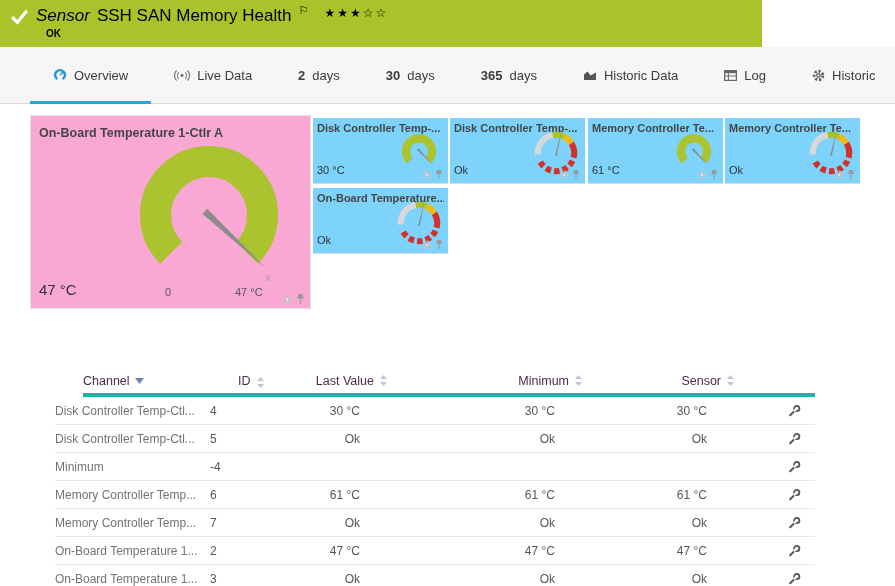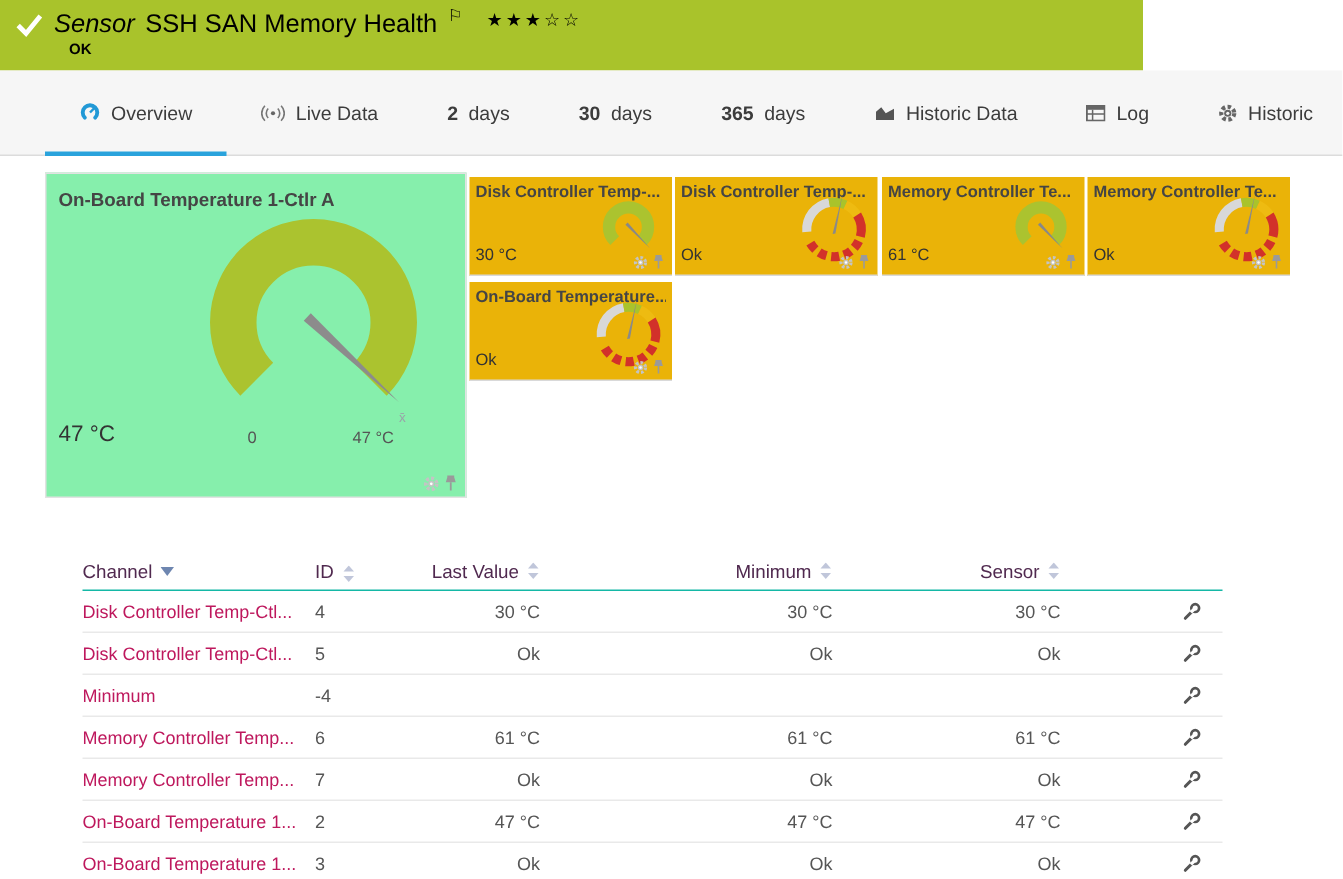--- a/index.html
+++ b/index.html
@@ -20,40 +20,40 @@
   
   .tabbar{position:absolute;left:0;top:47px;width:895px;height:57px;background:#f6f6f6;
     border-bottom:1px solid #dcdcdc;display:flex;align-items:stretch;padding-left:30px;box-sizing:border-box;}
   .tab{display:flex;align-items:center;gap:7px;padding:0 23px;font-size:13px;color:#3c3c3c;
     position:relative;cursor:pointer;white-space:nowrap;}
   .tab strong{font-weight:bold;}
   .tab.active::after{content:"";position:absolute;left:0;right:0;bottom:-1px;height:3px;background:#2aa3dc;}
   .ticon{display:inline-flex;}
   
   .dash{position:absolute;left:0;top:104px;width:895px;height:256px;background:#fff;}
-  .panel-large{position:absolute;left:30px;top:11px;width:281px;height:217px;background:#86efac;
+  .panel-large{position:absolute;left:30px;top:11px;width:281px;height:194px;background:#f9a8d4;
     border:1px solid #e2e2e2;box-sizing:border-box;}
   .pl-title{position:absolute;left:8px;top:10px;font-size:12.5px;font-weight:bold;color:#454545;}
   .pl-svg{position:absolute;left:70px;top:14px;width:210px;height:160px;}
   .lbl-min{position:absolute;left:134px;top:170px;font-size:11px;color:#555;}
   .lbl-max{position:absolute;left:204px;top:170px;font-size:11px;color:#555;}
   .big-value{position:absolute;left:8px;top:165px;font-size:15px;color:#333;}
   .panel-icons{position:absolute;right:5px;bottom:3px;display:flex;gap:3px;align-items:center;}
-  .panel-small{position:absolute;width:135px;height:66px;background:#eab308;border-bottom:1px solid #d9d9d9;box-sizing:border-box;}
+  .panel-small{position:absolute;width:135px;height:66px;background:#7dd3fc;border-bottom:1px solid #d9d9d9;box-sizing:border-box;}
   .ps1{left:313px;top:14px;} .ps2{left:450px;top:14px;} .ps3{left:588px;top:14px;}
   .ps4{left:725px;top:14px;} .ps5{left:313px;top:84px;}
   .sp-title{position:absolute;left:4px;top:4px;width:127px;font-size:11px;font-weight:bold;color:#454545;
     white-space:nowrap;overflow:hidden;}
   .sg{position:absolute;right:3px;top:9px;width:52px;height:52px;}
   .sp-value{position:absolute;left:4px;bottom:7px;font-size:11px;color:#333;}
   
   .channels{position:absolute;left:55px;top:368px;width:760px;}
   .trow{display:flex;align-items:center;height:27px;border-bottom:1px solid #e9e9e9;font-size:12px;color:#555;}
-  .thead{height:25px;border-bottom:1px solid #14b8a6;color:#50294f;font-size:12.5px;}
-  .c-ch{width:155px;color:#be185d;white-space:nowrap;overflow:hidden;}
+  .thead{height:25px;border-bottom:4px solid #14b8a6;color:#50294f;font-size:12.5px;margin-left:28px;}
+  .c-ch{width:155px;color:#737373;white-space:nowrap;overflow:hidden;}
   .thead .c-ch{color:#50294f;display:flex;align-items:center;gap:5px;}
   .c-id{width:70px;display:flex;align-items:flex-end;gap:5px;}
   .c-last{width:80px;text-align:right;}
   .c-min{width:195px;text-align:right;}
   .c-max{width:152px;text-align:right;}
   .thead .c-last,.thead .c-min,.thead .c-max{display:flex;align-items:center;justify-content:flex-end;gap:5px;}
   .c-edit{flex:1;display:flex;justify-content:flex-end;padding-right:14px;}
   .wrench{cursor:pointer;}
 </style>
 </head>

